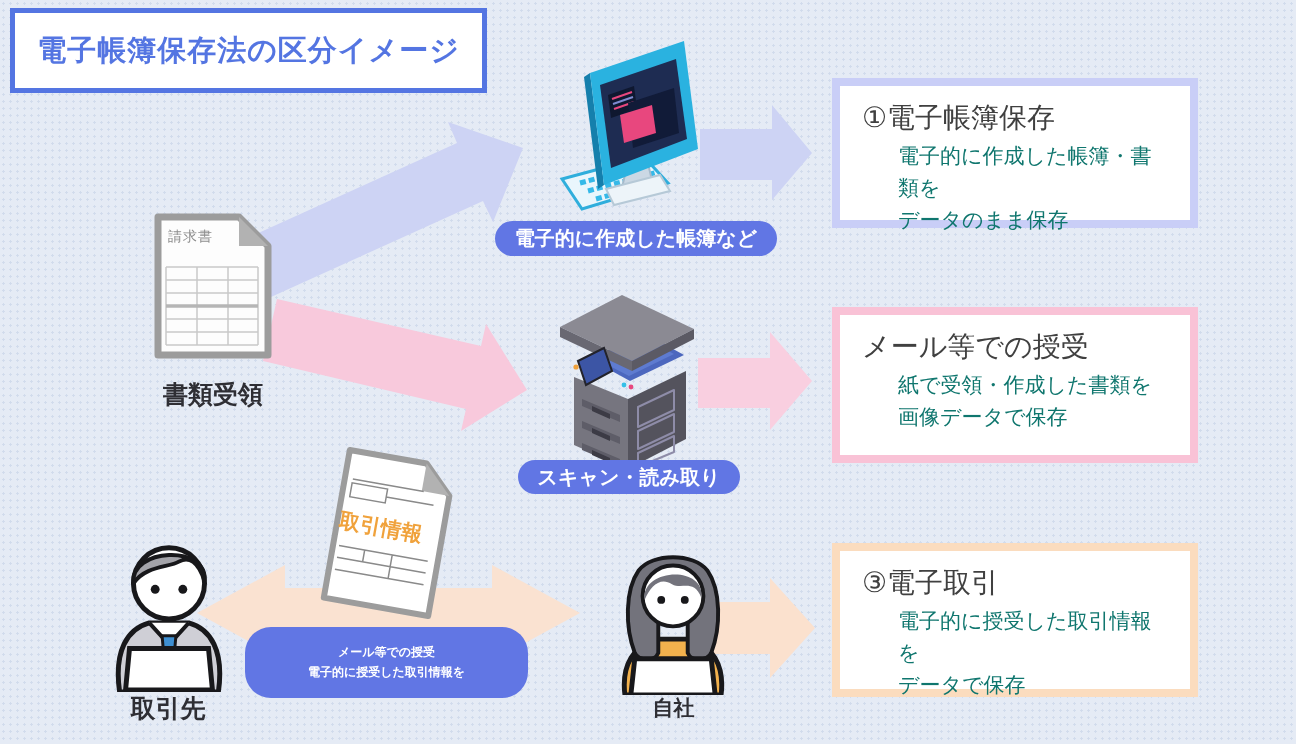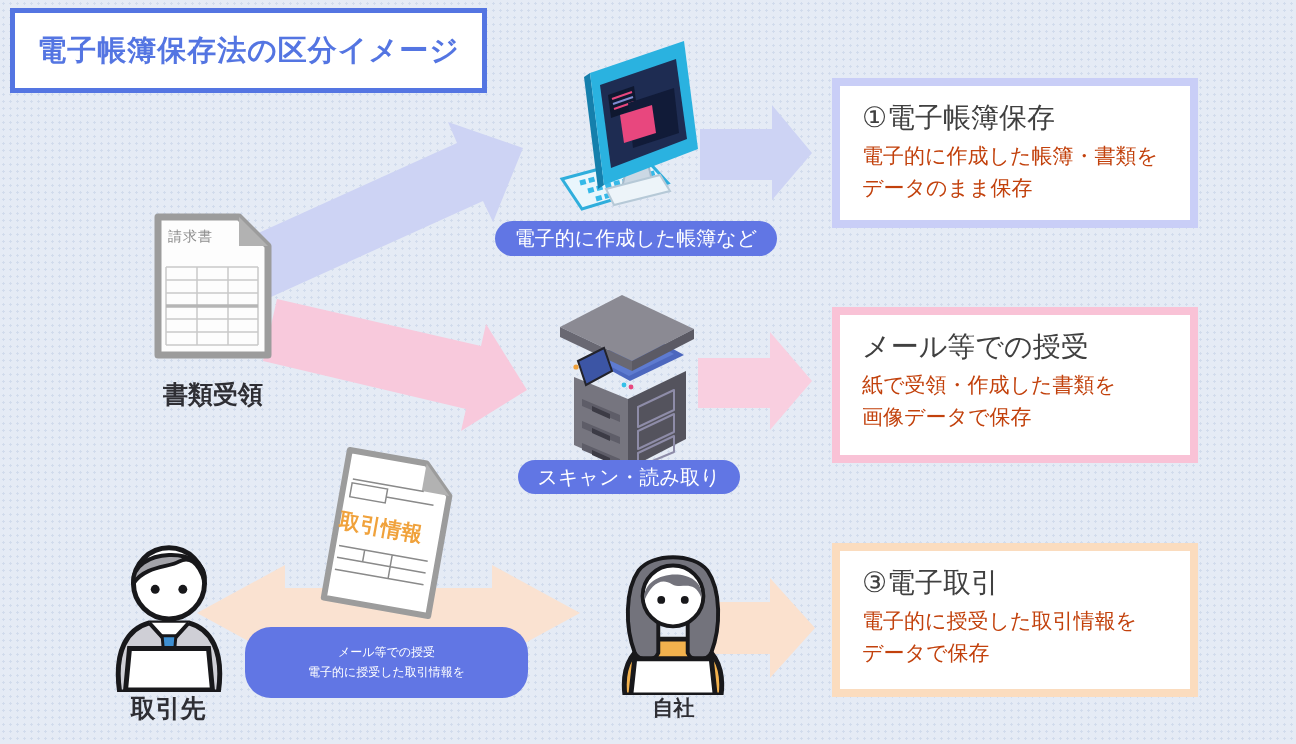--- a/index.html
+++ b/index.html
@@ -23,24 +23,24 @@
   .title-text { font-size:29px; font-weight:bold; color:#5475E2; letter-spacing:1px; }
   
   .info-box {
     left:832px; width:366px; box-sizing:border-box; background:#FFFFFF;
     padding:14px 20px 10px 22px; z-index:2;
   }
   .info-box.b1 { top:78px;  height:150px; border:8px solid #C9CEF7; }
   .info-box.b2 { top:307px; height:156px; border:8px solid #F9C2D6; }
   .info-box.b3 { top:543px; height:154px; border:8px solid #FBDCBE; }
   .info-heading { font-size:28px; font-weight:normal; color:#404040; line-height:1.25; margin-bottom:5px; }
-  .info-line { font-size:21px; color:#c2410c; line-height:1.52; }
+  .info-line { font-size:21px; color:#0f766e; line-height:1.52;margin-left:36px; }
   
   .badge {
-    background:#6176E4; color:#FFFFFF; font-weight:normal; z-index:3;
+    background:#6176E4; color:#FFFFFF; font-weight:bold; z-index:3;
     display:flex; align-items:center; justify-content:center; text-align:center;
   }
   .badge.one   { left:495px; top:221px; width:282px; height:35px; border-radius:18px; font-size:20px; }
   .badge.two   { left:518px; top:460px; width:222px; height:34px; border-radius:17px; font-size:20px; }
   .badge.three { left:245px; top:627px; width:283px; height:71px; border-radius:26px; font-size:12px;
                  flex-direction:column; line-height:1.6; }
   
   .caption { font-weight:bold; color:#2E2E34; text-align:center; z-index:3; }
   .caption.source  { left:152px; top:378px; width:122px; font-size:25px; }
   .caption.partner { left:88px;  top:692px; width:160px; font-size:25px; }

